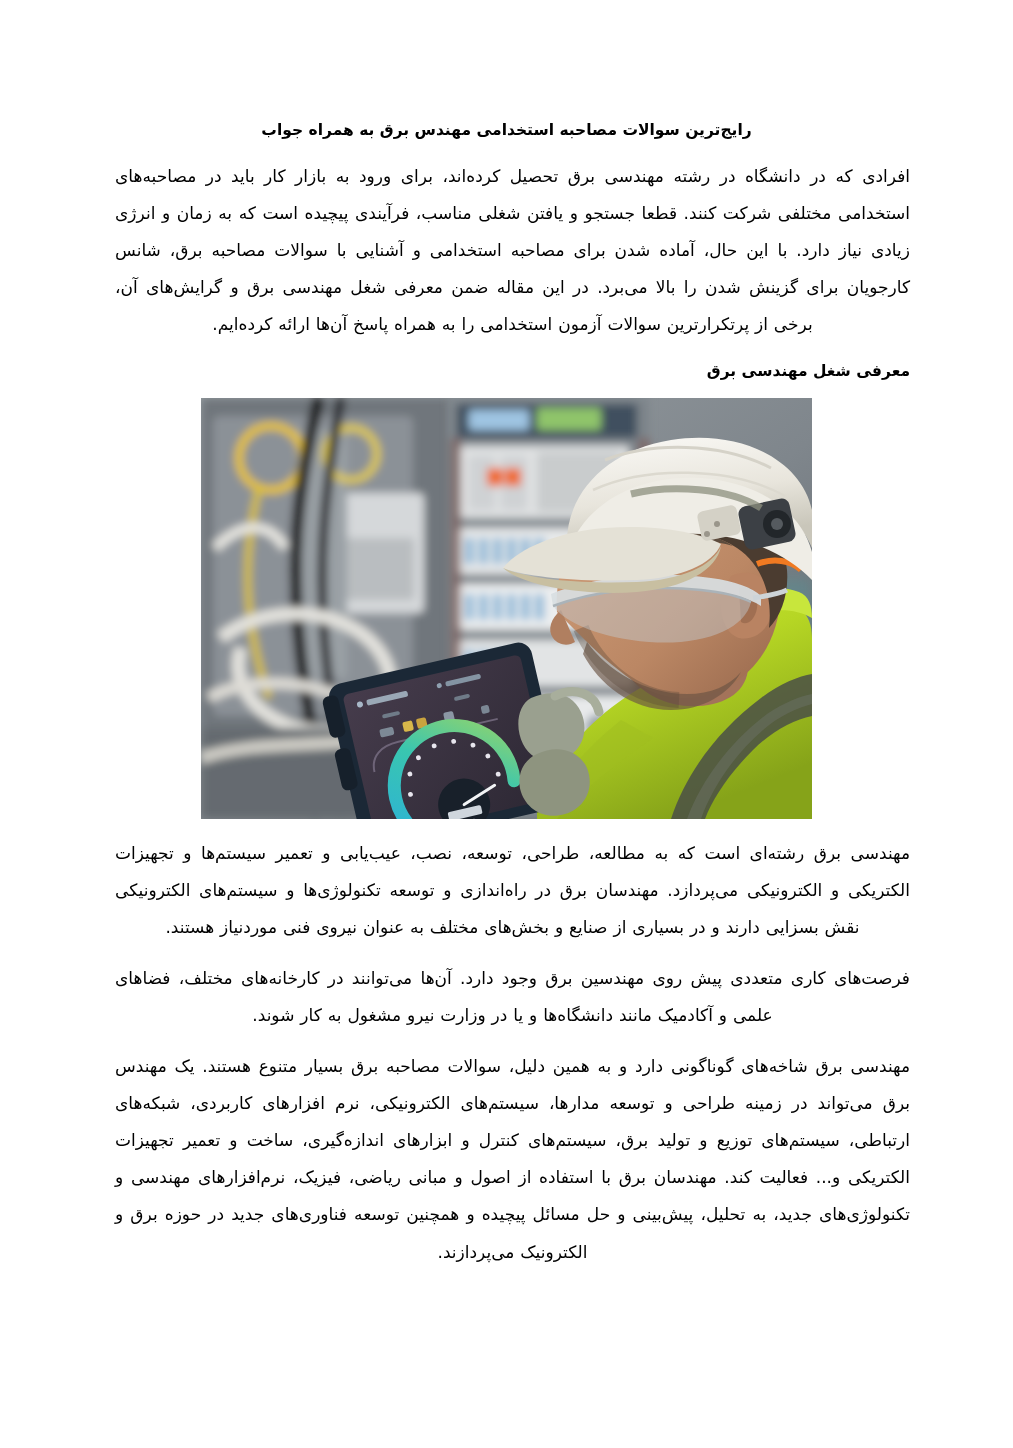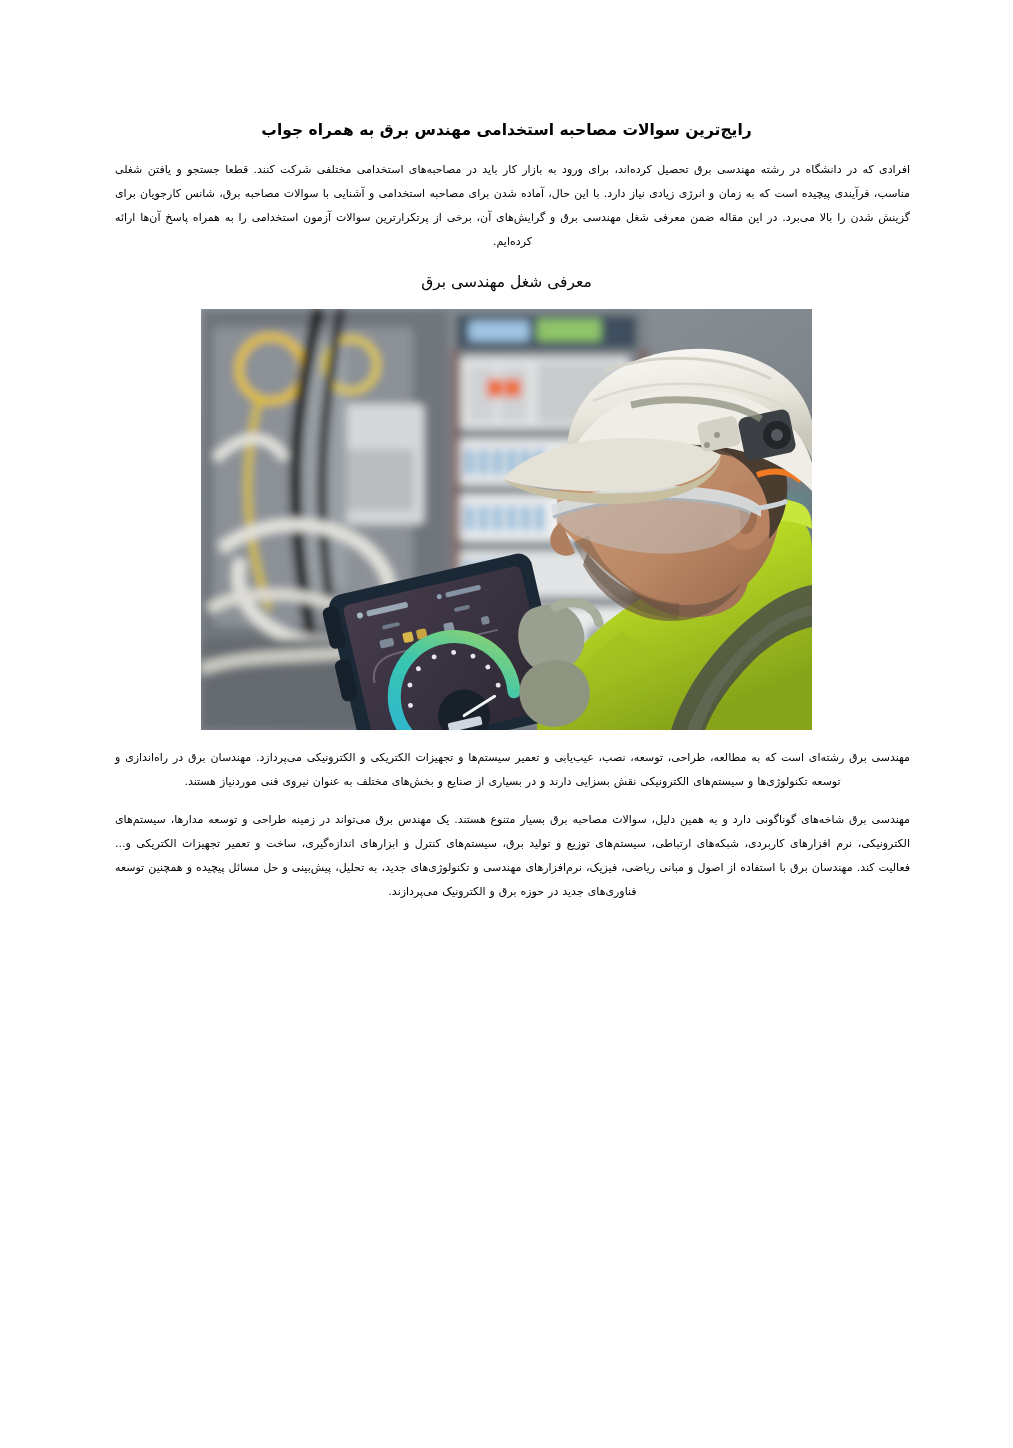--- a/index.html
+++ b/index.html
@@ -34,27 +34,27 @@
   .doc-title {
     font-size: 15.5px;
     font-weight: bold;
     line-height: 1.55;
     text-align: center;
     margin: 0 0 16px 0;
     letter-spacing: 0;
   }
   .section-heading {
     font-size: 15.5px;
-    font-weight: normal;
+    font-weight: bold;
     line-height: 1.6;
-    text-align: center;
+    text-align: right;
     margin: 16px 0 12px 0;
   }
   .para {
-    font-size: 11px;
+    font-size: 17px;
     line-height: 2.18;
     text-align: justify;
     text-align-last: center;
     margin: 0 0 14px 12px;
     word-spacing: 0.5px;
   }
   .para:last-child { margin-bottom: 0; }
 
   
   .figure {
@@ -326,18 +326,19 @@
                    C 344 422, 326 412, 320 394 C 315 378, 322 362, 336 356 Z" fill="#8e947f"></path>
           <path d="M354 298 C 374 288, 394 296, 398 314" stroke="#a8ae9c" stroke-width="9" fill="none" stroke-linecap="round"></path>
         </g>
 
         <rect x="0" y="0" width="611" height="421" fill="none"></rect>
       </svg>
     </figure>
 
     <p class="para">مهندسی برق رشته‌ای است که به مطالعه، طراحی، توسعه، نصب، عیب‌یابی و تعمیر سیستم‌ها و تجهیزات الکتریکی و الکترونیکی می‌پردازد. مهندسان برق در راه‌اندازی و توسعه تکنولوژی‌ها و سیستم‌های الکترونیکی نقش بسزایی دارند و در بسیاری از صنایع و بخش‌های مختلف به عنوان نیروی فنی موردنیاز هستند.</p>
 
+    <p class="para">فرصت‌های کاری متعددی پیش روی مهندسین برق وجود دارد. آن‌ها می‌توانند در کارخانه‌های مختلف، فضاهای علمی و آکادمیک مانند دانشگاه‌ها و یا در وزارت نیرو مشغول به کار شوند.</p>
 
     <p class="para">مهندسی برق شاخه‌های گوناگونی دارد و به همین دلیل، سوالات مصاحبه برق بسیار متنوع هستند. یک مهندس برق می‌تواند در زمینه طراحی و توسعه مدارها، سیستم‌های الکترونیکی، نرم افزارهای کاربردی، شبکه‌های ارتباطی، سیستم‌های توزیع و تولید برق، سیستم‌های کنترل و ابزارهای اندازه‌گیری، ساخت و تعمیر تجهیزات الکتریکی و... فعالیت کند. مهندسان برق با استفاده از اصول و مبانی ریاضی، فیزیک، نرم‌افزارهای مهندسی و تکنولوژی‌های جدید، به تحلیل، پیش‌بینی و حل مسائل پیچیده و همچنین توسعه فناوری‌های جدید در حوزه برق و الکترونیک می‌پردازند.</p>
 
 
   </div>
 </div>
 
 </body></html>

